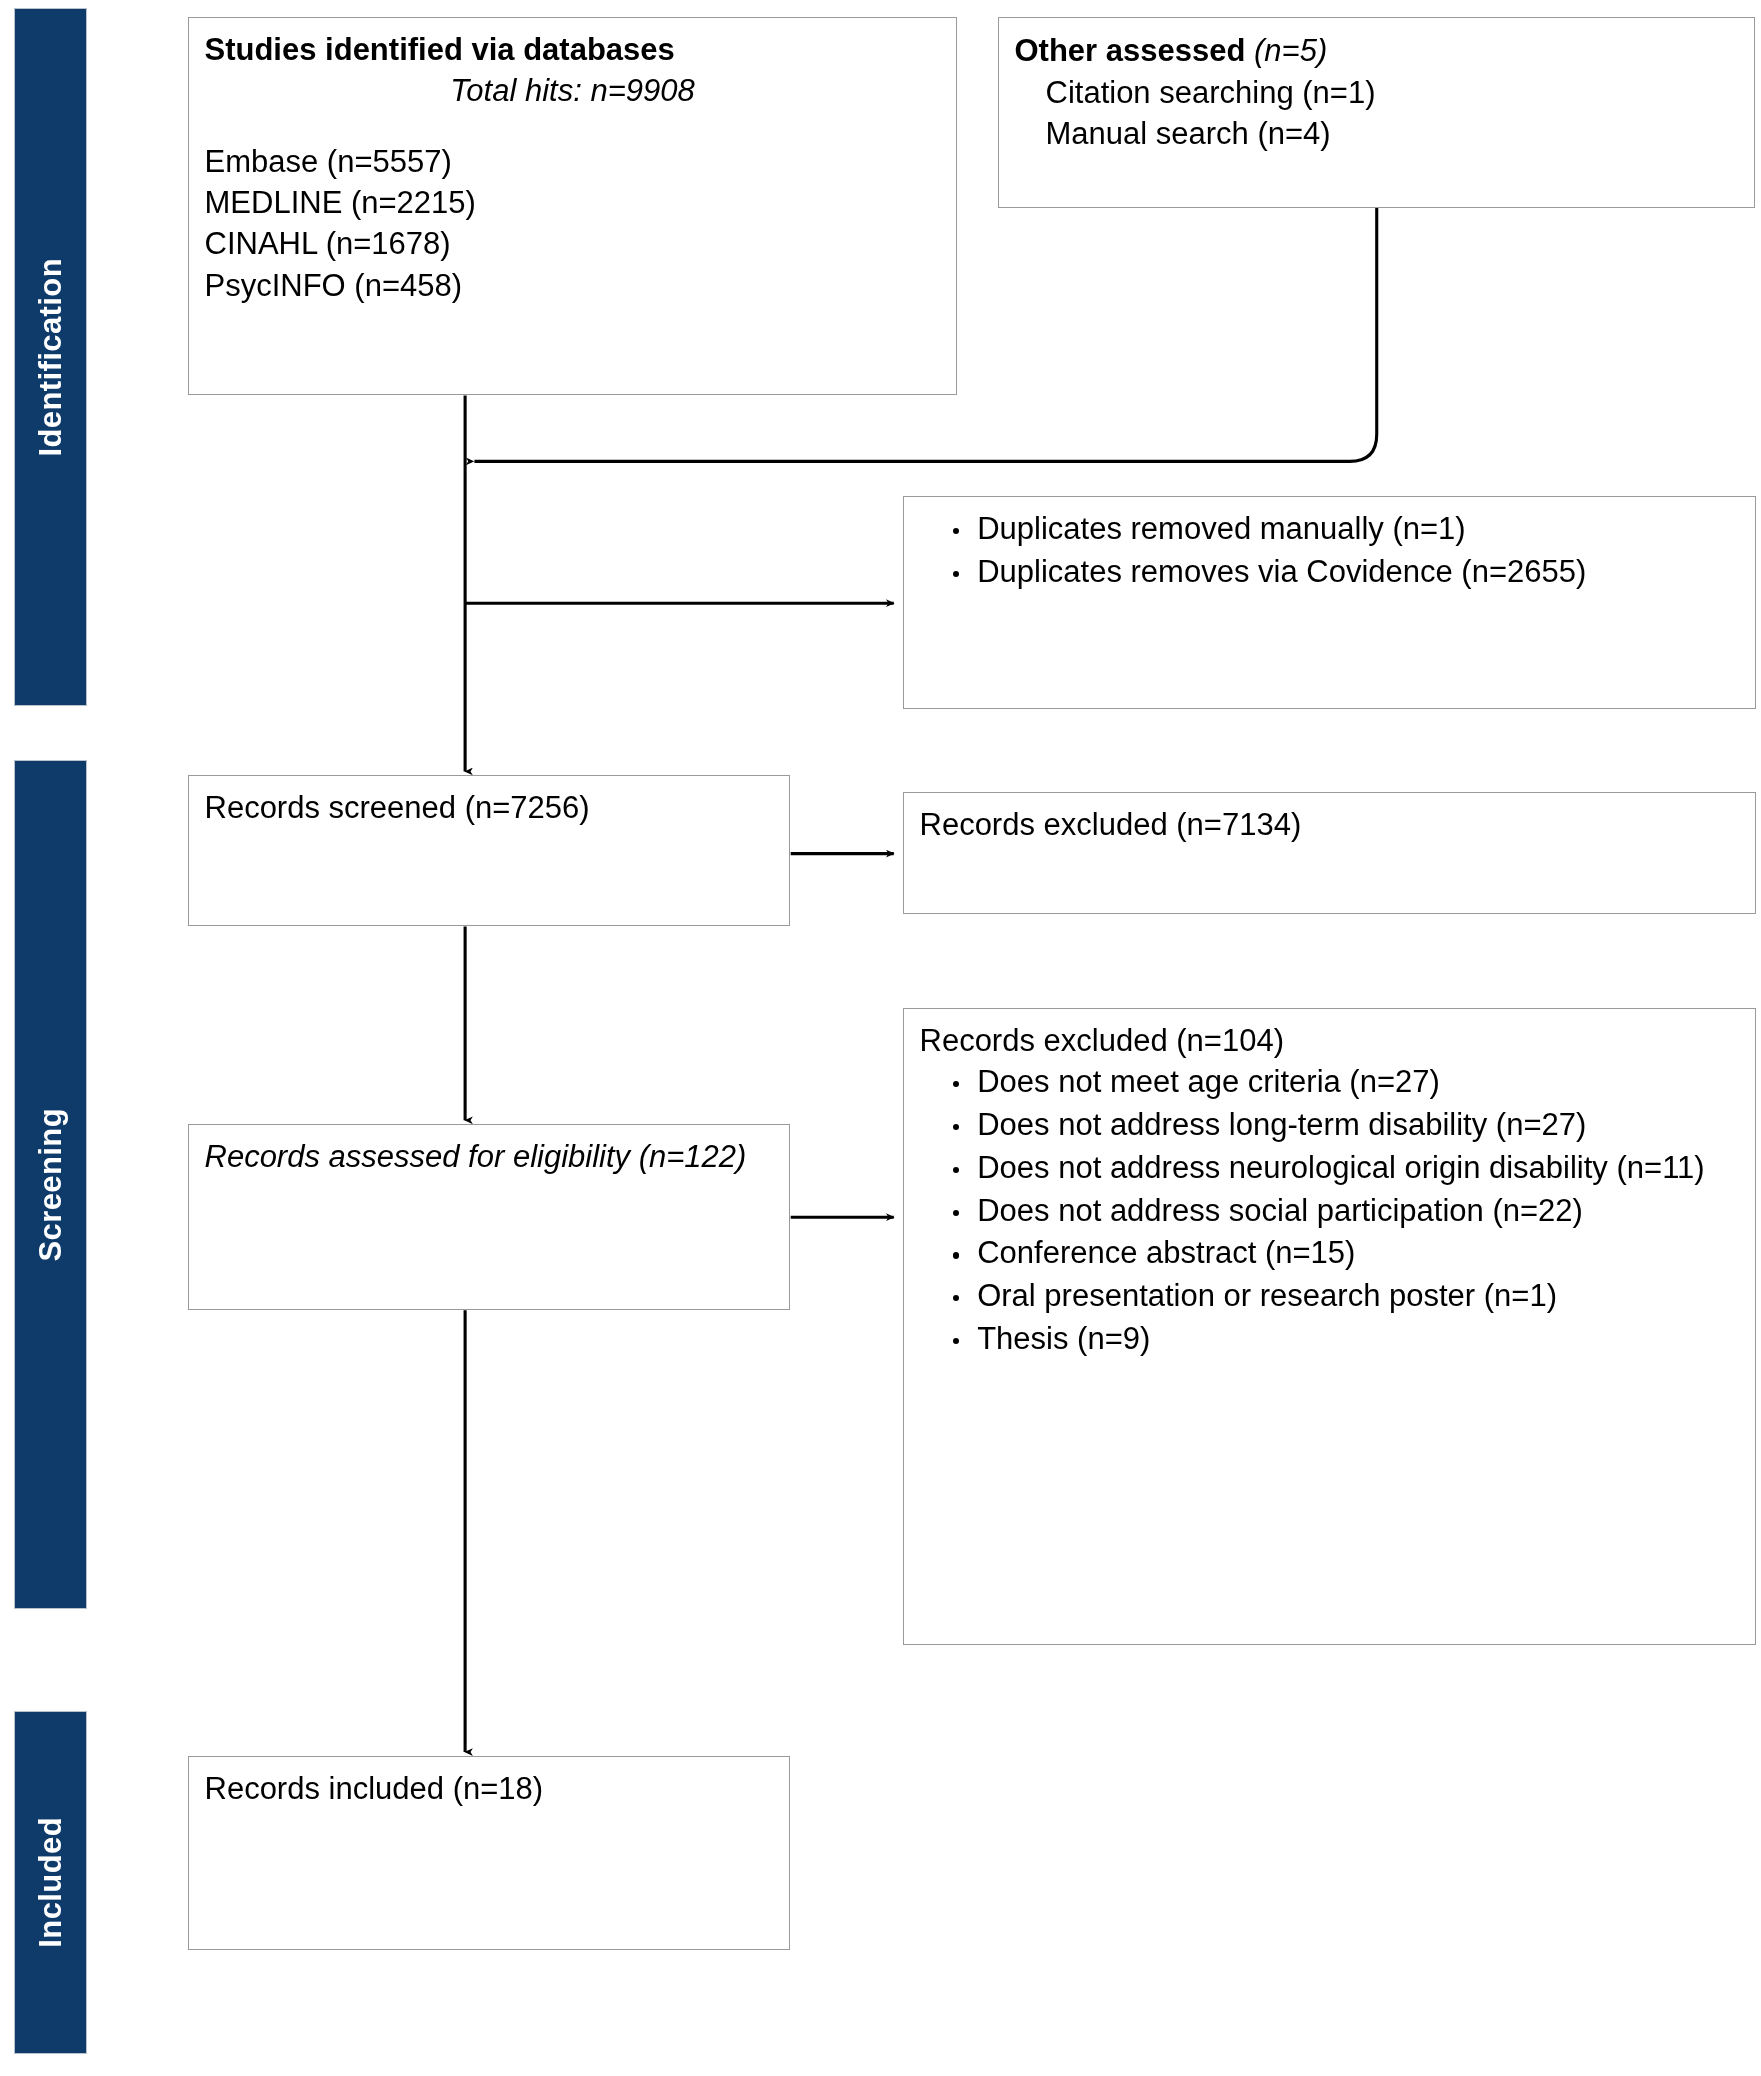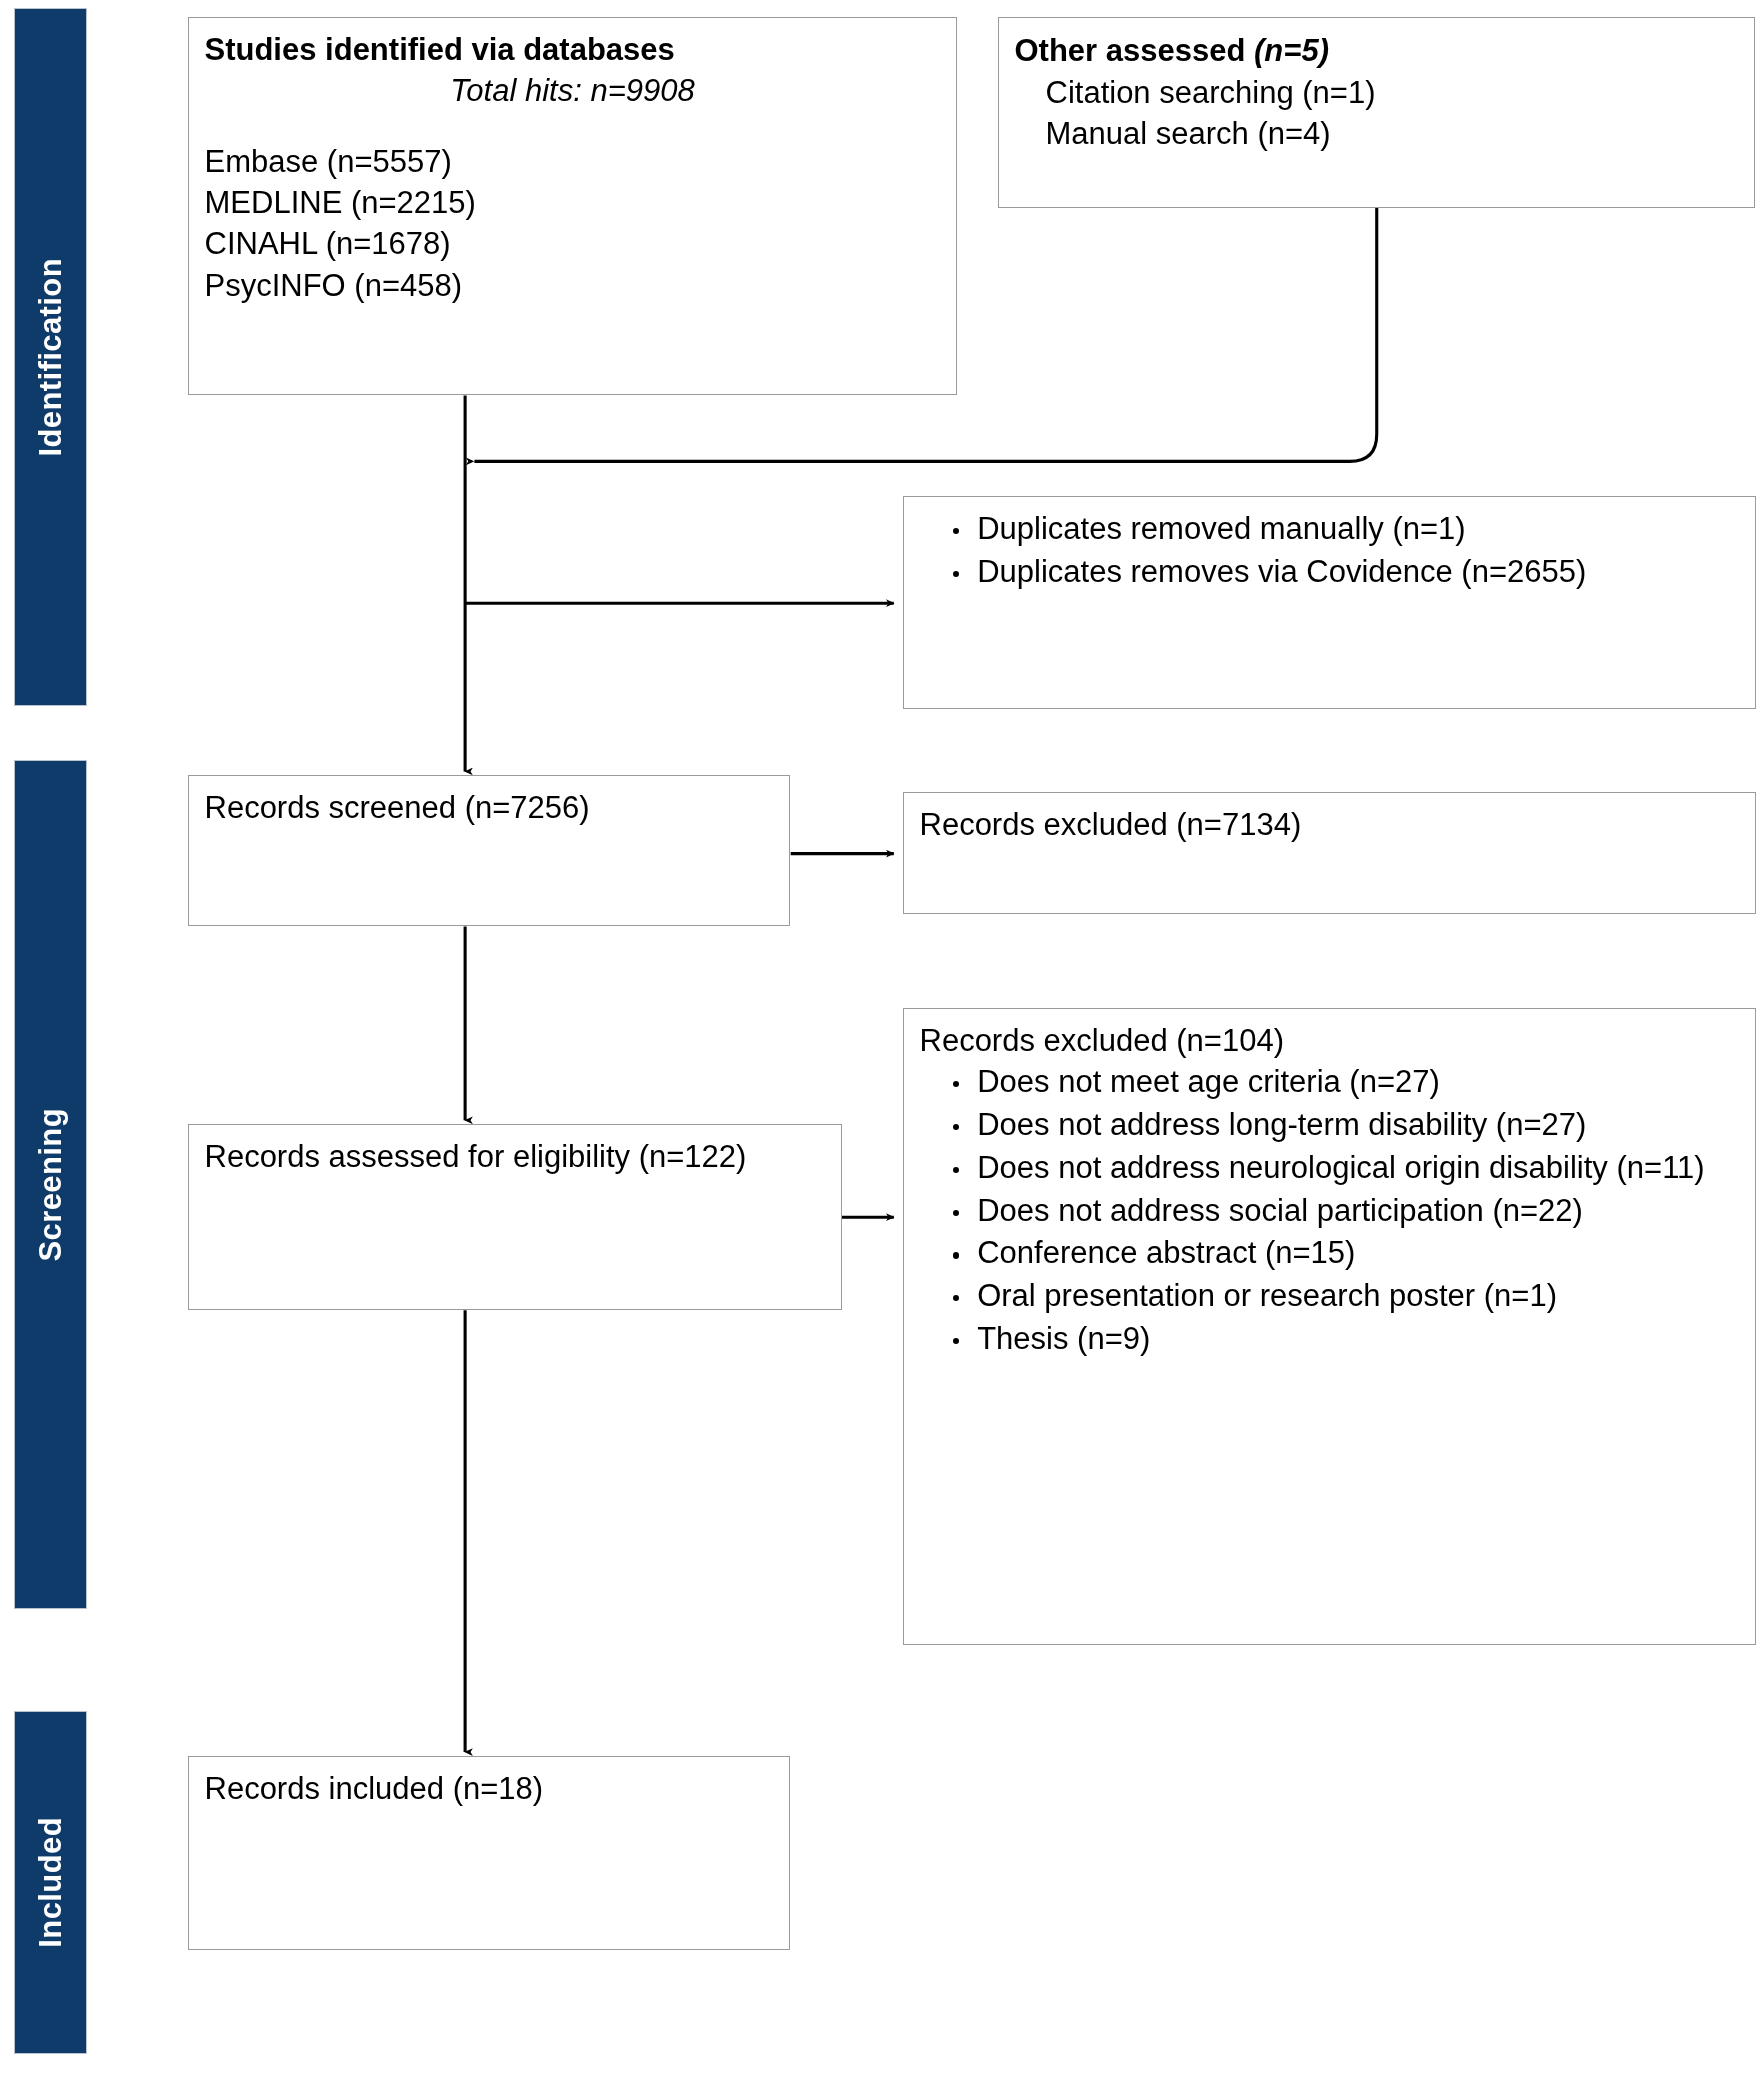--- a/index.html
+++ b/index.html
@@ -90,21 +90,21 @@
     background: #000;
     border-radius: 50%;
   }
 
   
   #box-databases     { left: 188px;  top: 17px;   width: 769px;  height: 378px; }
   #box-other-sources { left: 998px; top: 17px;   width: 757px;  height: 191px; padding-top: 12.4px; }
   #box-excluded-dup  { left: 903px; top: 496px;  width: 853px; height: 213px; }
   #box-screened      { left: 188px;  top: 775px; width: 602px;  height: 151px; }
   #box-excluded-scr  { left: 903px; top: 792px; width: 853px; height: 122px; }
-  #box-eligibility   { left: 188px;  top: 1124px; width: 654px;  height: 186px; }
+  #box-eligibility   { left: 188px;  top: 1124px; width: 602px;  height: 186px; font-style: italic; }
   #box-excluded-elig { left: 903px; top: 1008px; width: 853px; height: 637px; }
   #box-included      { left: 188px;  top: 1756px; width: 602px;  height: 194px; }
 
   #box-other-sources .sub-line { padding-left: 31px; }
 
   
   #connectors {
     position: absolute;
     left: 0; top: 0;
     width: 1762px;
@@ -176,21 +176,21 @@
     <span class="title-italic">Total hits: n=9908</span>
     <span class="spacer-line"></span>
     <span class="line">Embase (n=5557)</span>
     <span class="line">MEDLINE (n=2215)</span>
     <span class="line">CINAHL (n=1678)</span>
     <span class="line">PsycINFO (n=458)</span>
   </div>
 
   <div class="box" id="box-other-sources">
     <span class="title-bold">
-      <span>Other assessed</span><span style="font-weight:normal;font-style:italic;">&nbsp;</span><span style="font-weight:bold;font-style:italic;">(n=5)</span>
+      <span>Other assessed</span><span style="font-weight:normal;font-style:italic;">&nbsp;</span><span style="font-weight:normal;font-style:italic;">(n=5)</span>
     </span>
     <span class="line sub-line">Citation searching (n=1)</span>
     <span class="line sub-line">Manual search (n=4)</span>
   </div>
 
   <div class="box" id="box-excluded-dup">
     <ul class="bullets">
       <li>Duplicates removed manually (n=1)</li>
       <li>Duplicates removes via Covidence (n=2655)</li>
     </ul>

